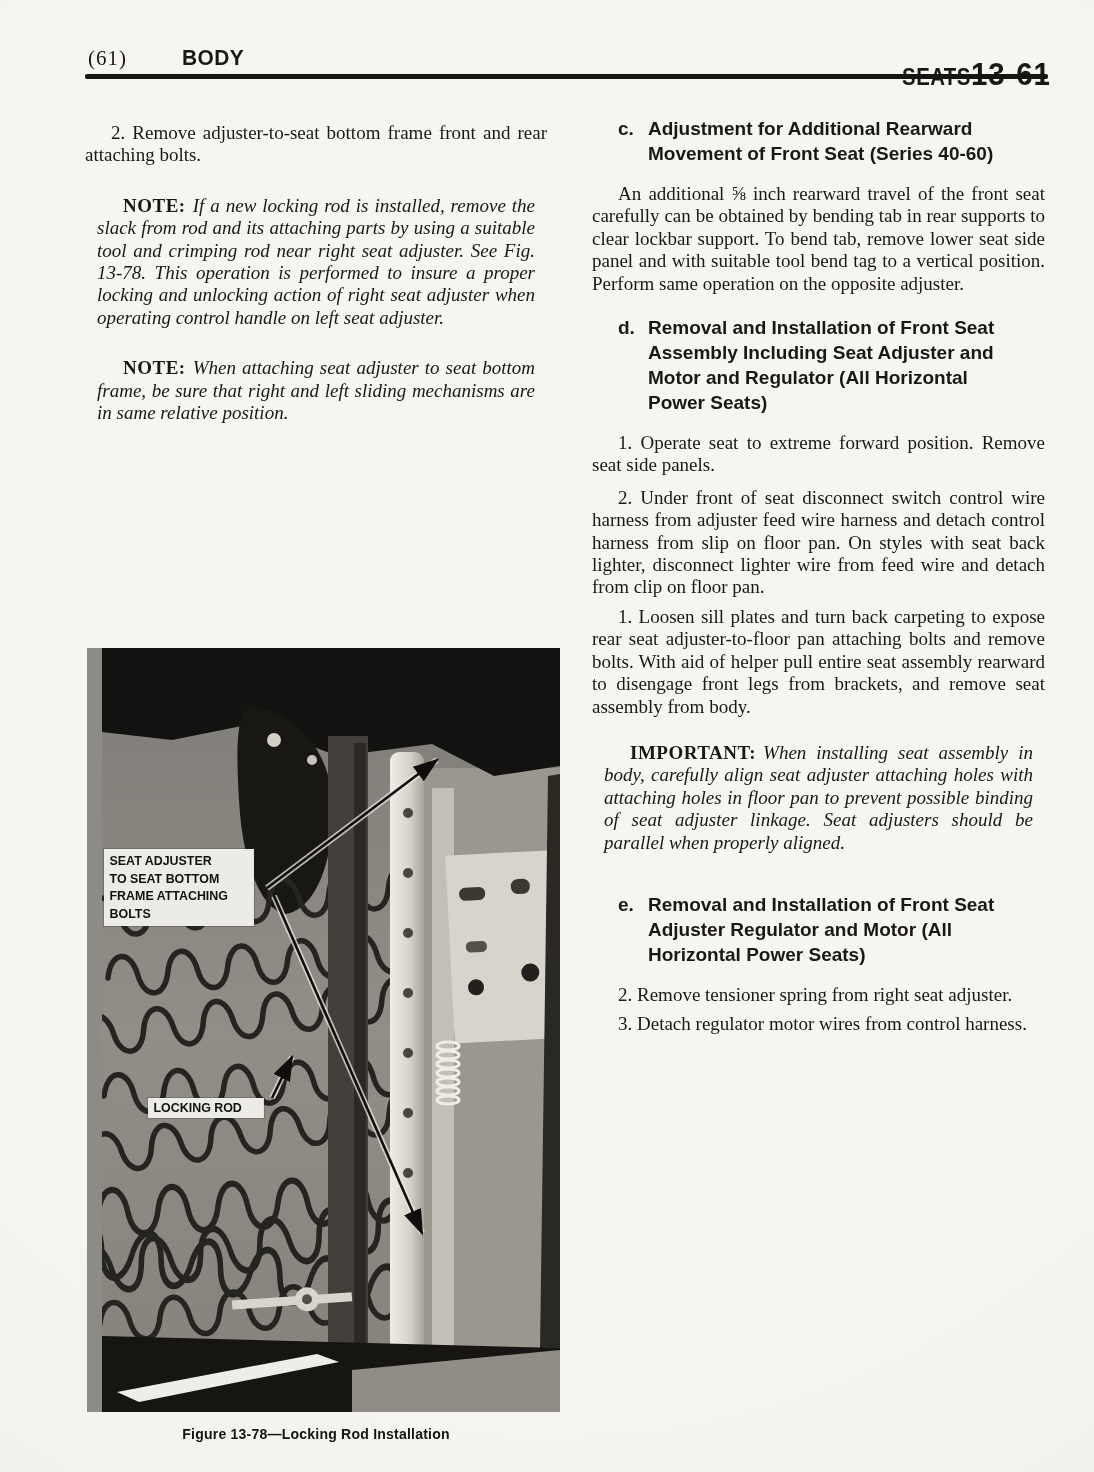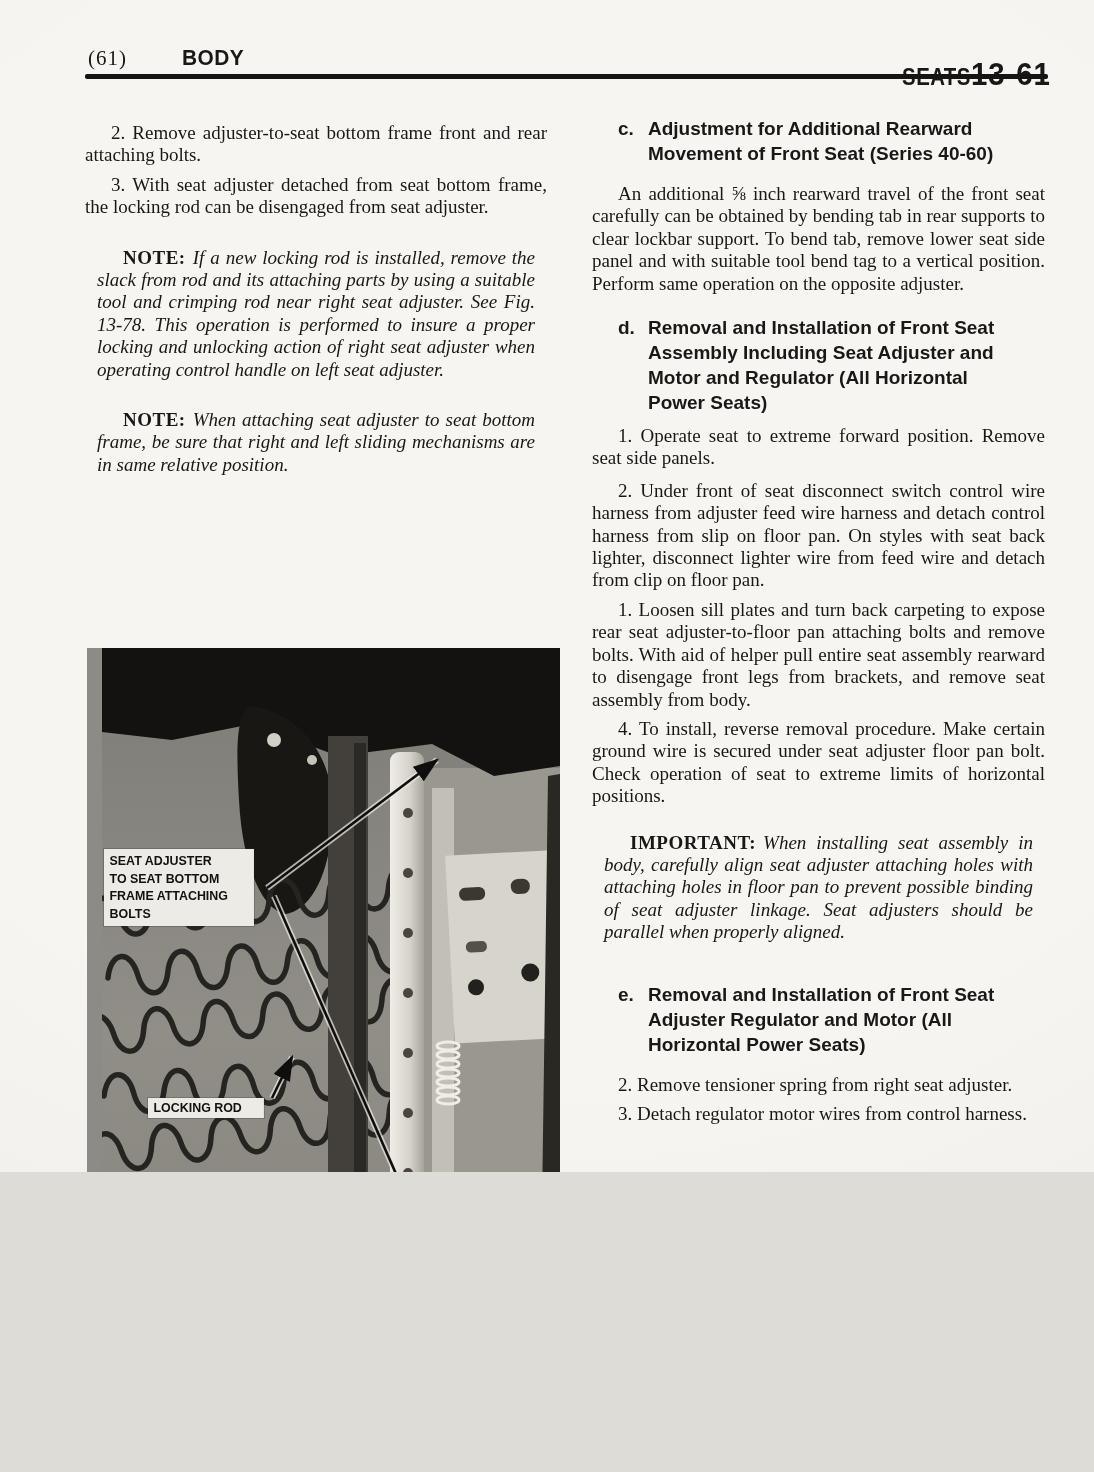--- a/index.html
+++ b/index.html
@@ -1,17 +1,17 @@
 <!DOCTYPE html>
 <html lang="en"><head>
 <meta charset="utf-8">
 <style>
   html,body{margin:0;padding:0;background:#dedcd6;}
   .page{
-    position:relative;width:1094px;height:1172px;overflow:hidden;
+    position:relative;width:1094px;height:1472px;overflow:hidden;
     background:
       radial-gradient(ellipse 120% 90% at 50% 42%, #f6f5f1 55%, #eeede8 100%);
     color:#1a1816;
     font-family:"Liberation Serif", serif;
   }
   
   .hdr-pagenum{position:absolute;left:88px;top:46px;font-size:21px;letter-spacing:1px;}
   .hdr-body{position:absolute;left:182px;top:45px;font-family:"Liberation Sans",sans-serif;
     font-weight:700;font-size:22px;letter-spacing:.5px;transform:scaleX(.95);transform-origin:left;}
   .hdr-right{position:absolute;right:36px;top:40px;display:flex;align-items:baseline;
@@ -57,21 +57,20 @@
   <div class="hdr-pagenum">(61)</div>
   <div class="hdr-body">BODY</div>
   <div class="hdr-right">
     <span class="hdr-seats">SEATS</span>
     <span class="hdr-code">13-61</span>
   </div>
   <div class="hdr-rule"></div>
 
   <div class="col col-left">
     <p class="step"><span>2. Remove adjuster-to-seat bottom frame front and rear attaching bolts.</span></p>
-    <p class="step"><span>3. With seat adjuster detached from seat bottom frame, the locking rod can be disengaged from seat adjuster.</span></p>
     <p class="note" style="padding-top:16px;">
       <span class="nlabel">NOTE:</span><span>If a new locking rod is installed, remove the slack from rod and its attaching parts by using a suitable tool and crimping rod near right seat adjuster. See Fig. 13-78. This operation is performed to insure a proper locking and unlocking action of right seat adjuster when operating control handle on left seat adjuster.</span>
     </p>
     <p class="note" style="padding-top:16px;">
       <span class="nlabel">NOTE:</span><span>When attaching seat adjuster to seat bottom frame, be sure that right and left sliding mechanisms are in same relative position.</span>
     </p>
   </div>
 
   <div class="figure">
     <svg width="458" height="764" viewBox="0 0 458 764">
@@ -184,24 +183,23 @@
     <div class="sec-head">
       <span class="letter">c.</span>
       <span class="htext">Adjustment for Additional Rearward Movement of Front Seat (Series 40-60)</span>
     </div>
     <p class="step"><span>An additional ⅝ inch rearward travel of the front seat carefully can be obtained by bending tab in rear supports to clear lockbar support. To bend tab, remove lower seat side panel and with suitable tool bend tag to a vertical position. Perform same operation on the opposite adjuster.</span></p>
 
     <div class="sec-head">
       <span class="letter">d.</span>
       <span class="htext">Removal and Installation of Front Seat Assembly Including Seat Adjuster and Motor and Regulator (All Horizontal Power Seats)</span>
     </div>
-    <p class="step" style="padding-top:0;"><span>1. Operate seat to extreme forward position. Remove seat side panels.</span></p>
+    <p class="step" style="padding-top:0;margin-top:7px;"><span>1. Operate seat to extreme forward position. Remove seat side panels.</span></p>
     <p class="step" style="padding-top:10px;"><span>2. Under front of seat disconnect switch control wire harness from adjuster feed wire harness and detach control harness from slip on floor pan. On styles with seat back lighter, disconnect lighter wire from feed wire and detach from clip on floor pan.</span></p>
     <p class="step"><span>1. Loosen sill plates and turn back carpeting to expose rear seat adjuster-to-floor pan attaching bolts and remove bolts. With aid of helper pull entire seat assembly rearward to disengage front legs from brackets, and remove seat assembly from body.</span></p>
-    <p class="step"><span>4. To install, reverse removal procedure. Make certain ground wire is secured under seat adjuster floor pan bolt. Check operation of seat to extreme limits of horizontal positions.</span></p>
     <p class="note">
       <span class="nlabel">IMPORTANT:</span><span>When installing seat assembly in body, carefully align seat adjuster attaching holes with attaching holes in floor pan to prevent possible binding of seat adjuster linkage. Seat adjusters should be parallel when properly aligned.</span>
     </p>
 
     <div class="sec-head" style="padding-top:26px;">
       <span class="letter">e.</span>
       <span class="htext">Removal and Installation of Front Seat Adjuster Regulator and Motor (All Horizontal Power Seats)</span>
     </div>
     <p class="step"><span>2. Remove tensioner spring from right seat adjuster.</span></p>
     <p class="step"><span>3. Detach regulator motor wires from control harness.</span></p>

